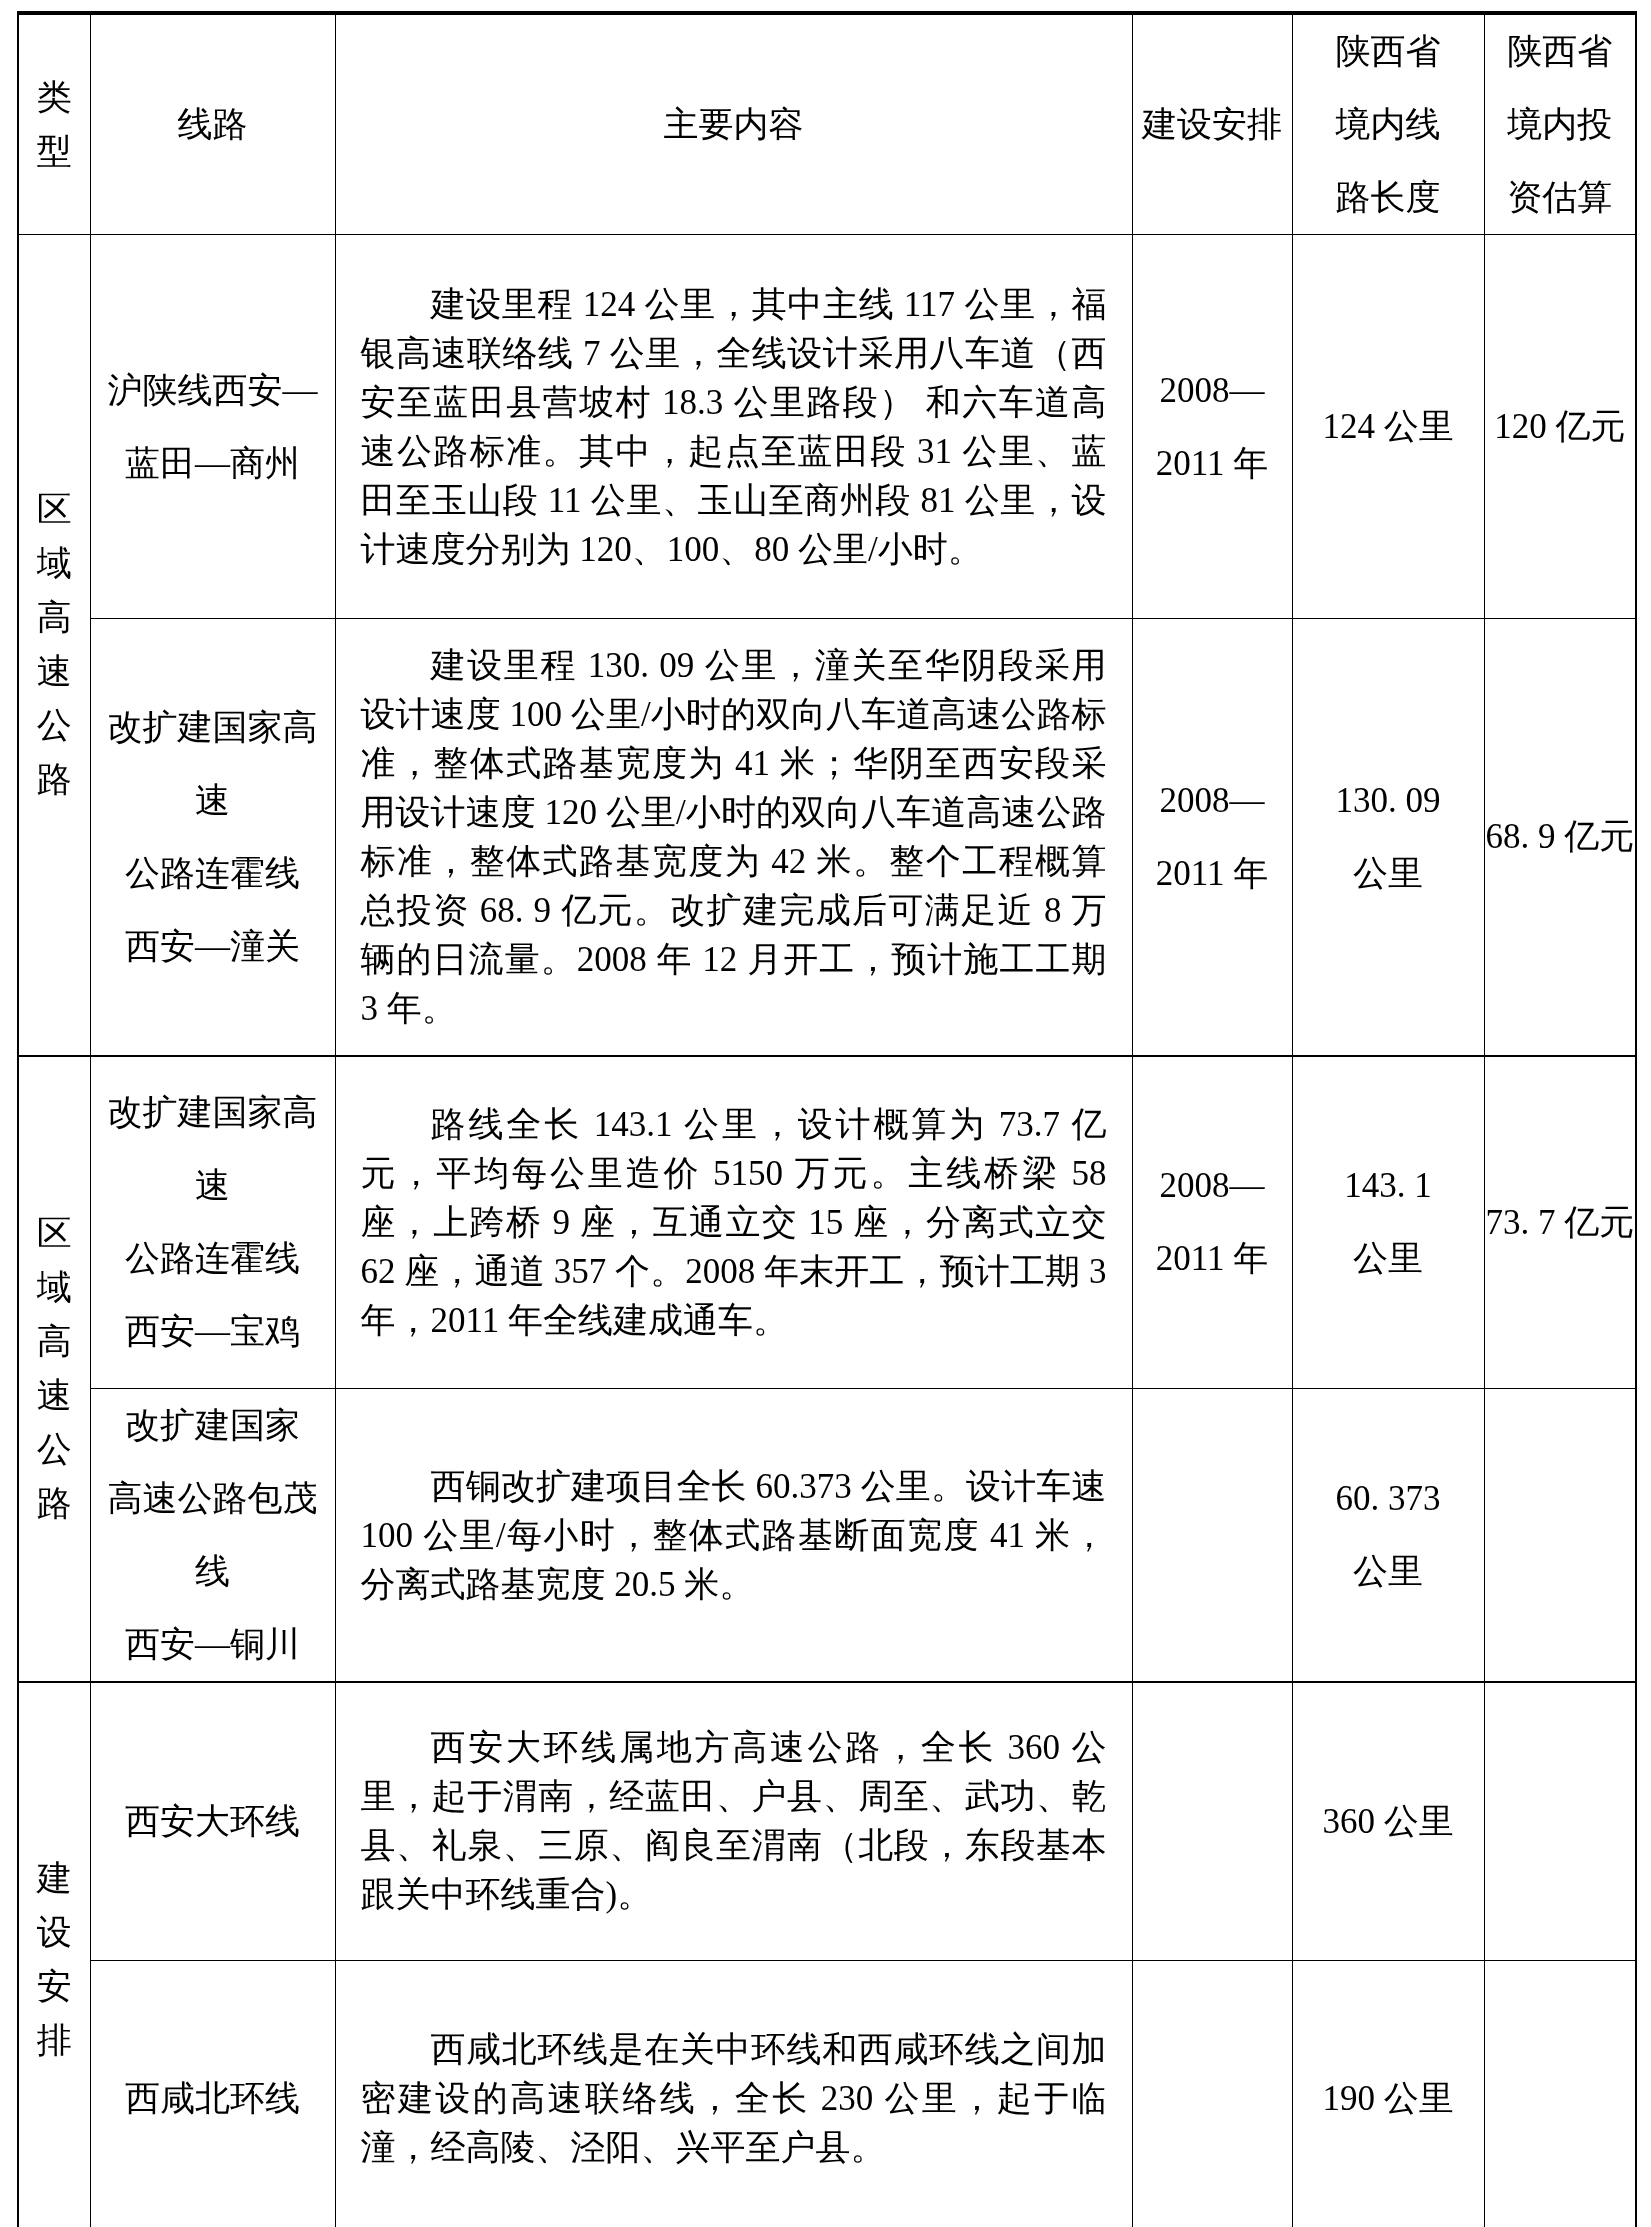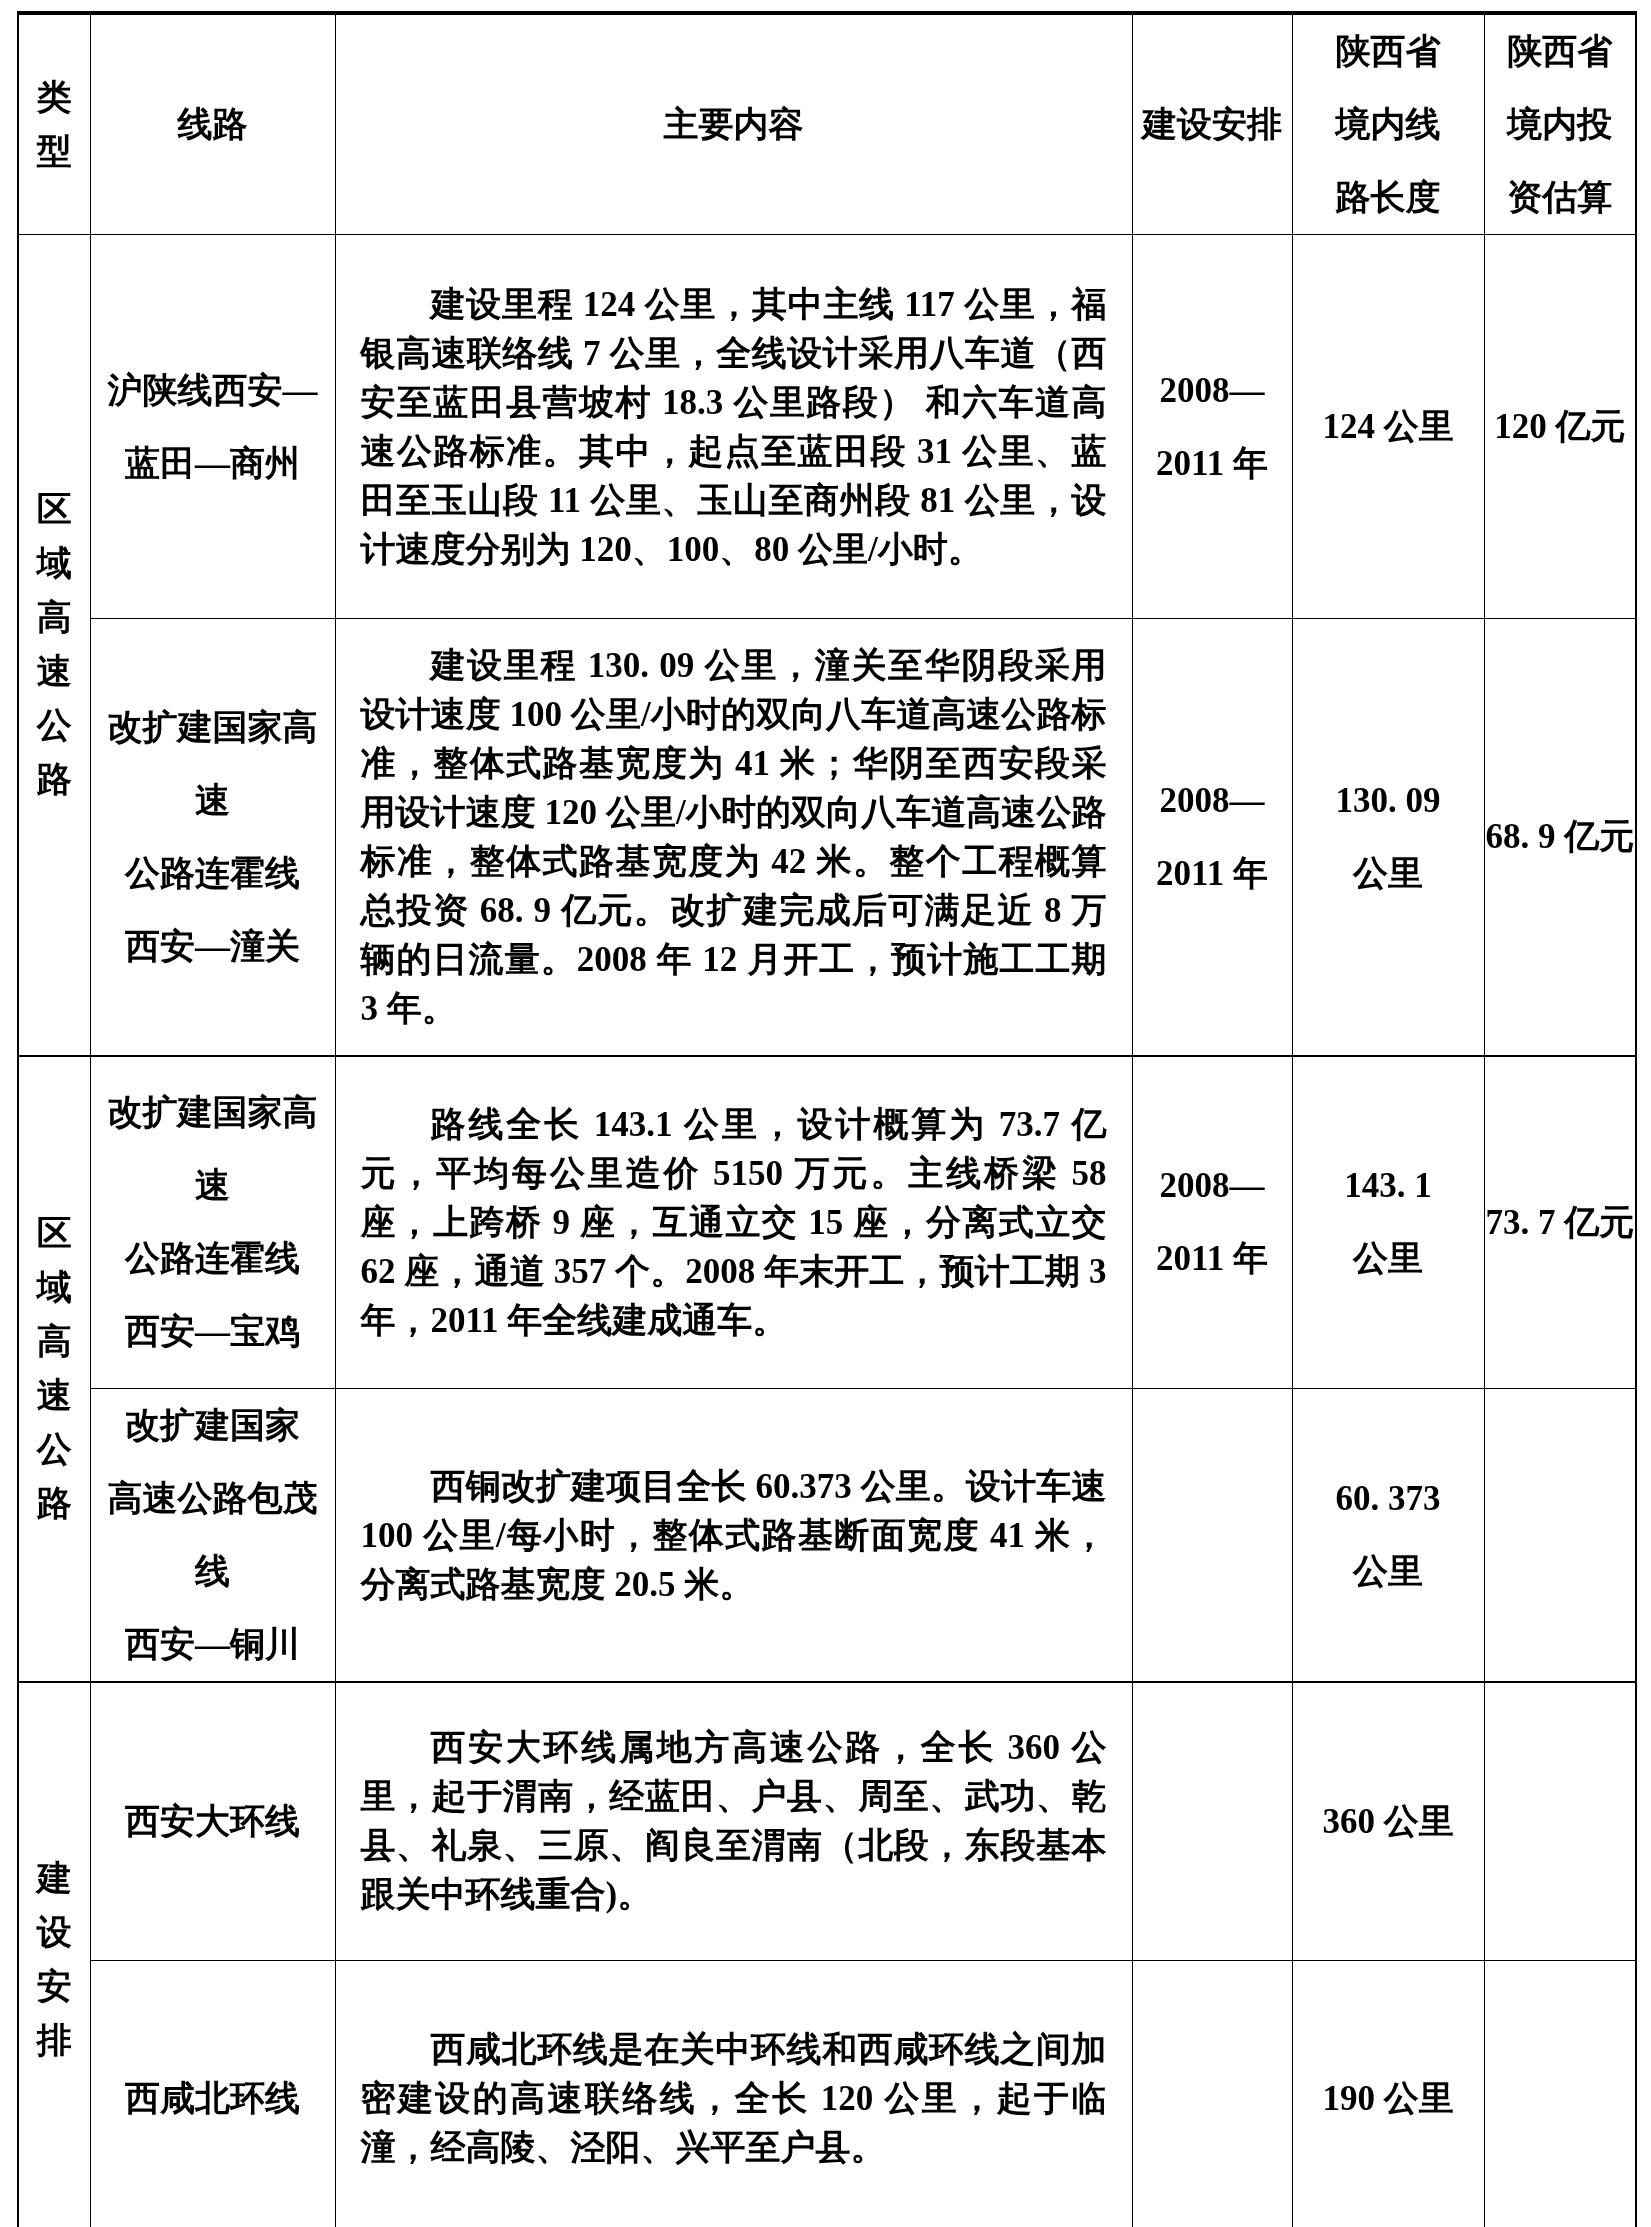--- a/index.html
+++ b/index.html
@@ -21,21 +21,21 @@
   col.c-type{width:72px;}
   col.c-line{width:245px;}
   col.c-content{width:797px;}
   col.c-sched{width:160px;}
   col.c-len{width:192px;}
   col.c-inv{width:152px;}
   td,th{
     border:1.7px solid #000;
     vertical-align:middle;
     padding:0;
-    font-weight:bold;
+    font-weight:normal;
     font-size:35px;
     line-height:73px;
     text-align:center;
     overflow:hidden;
   }
   tr.group-start td{border-top:2.5px solid #000;}
   .vtext{
     width:1.08em;
     margin:12px auto;
     word-break:break-all;
@@ -185,21 +185,21 @@
         <span class="cline">360 公里</span>
       </td>
       <td></td>
     </tr>
 
     <tr style="height:278px;">
       <td>
         <span class="cline">西咸北环线</span>
       </td>
       <td class="content-cell">
-        <div class="para">西咸北环线是在关中环线和西咸环线之间加密建设的高速联络线，全长 120 公里，起于临潼，经高陵、泾阳、兴平至户县。</div>
+        <div class="para">西咸北环线是在关中环线和西咸环线之间加密建设的高速联络线，全长 230 公里，起于临潼，经高陵、泾阳、兴平至户县。</div>
       </td>
       <td></td>
       <td>
         <span class="cline">190 公里</span>
       </td>
       <td></td>
     </tr>
   </tbody>
 </table>
 

